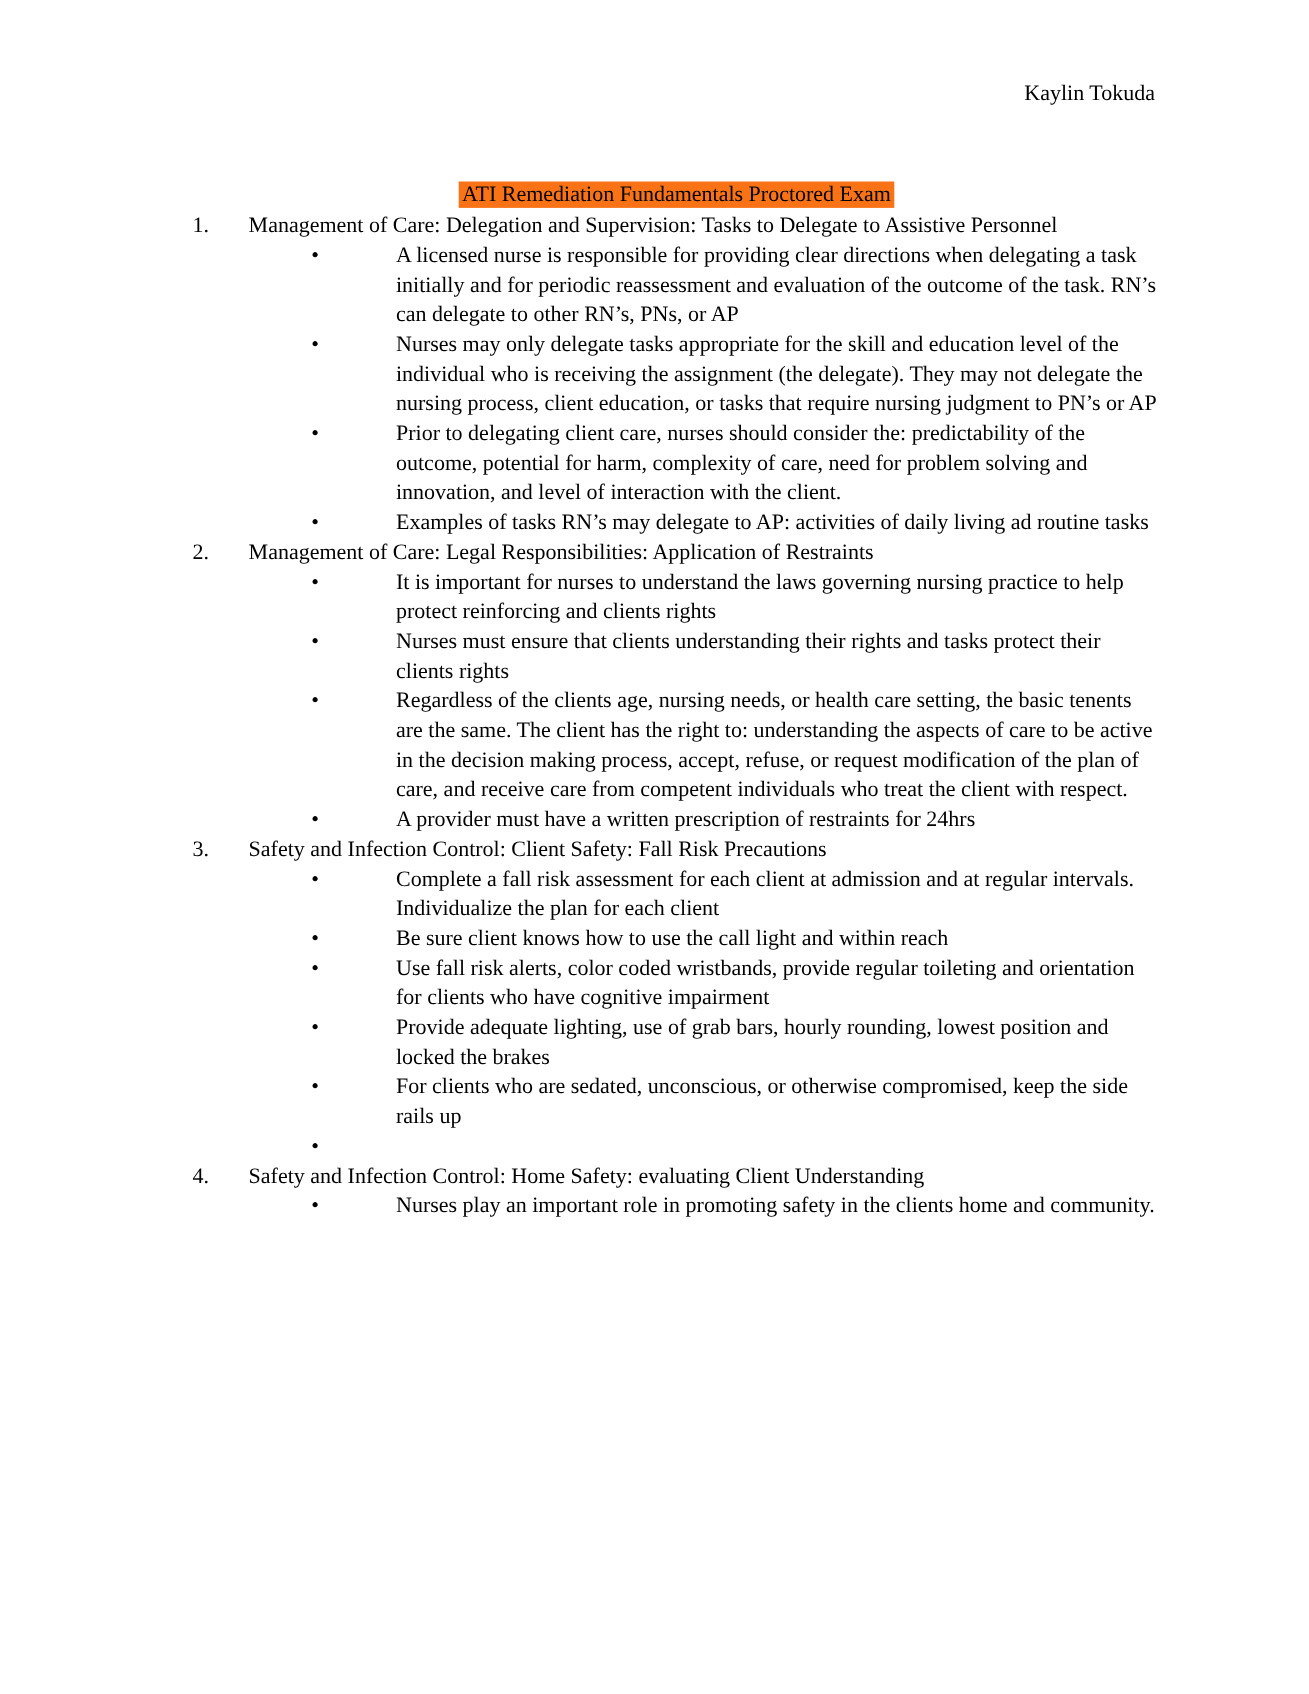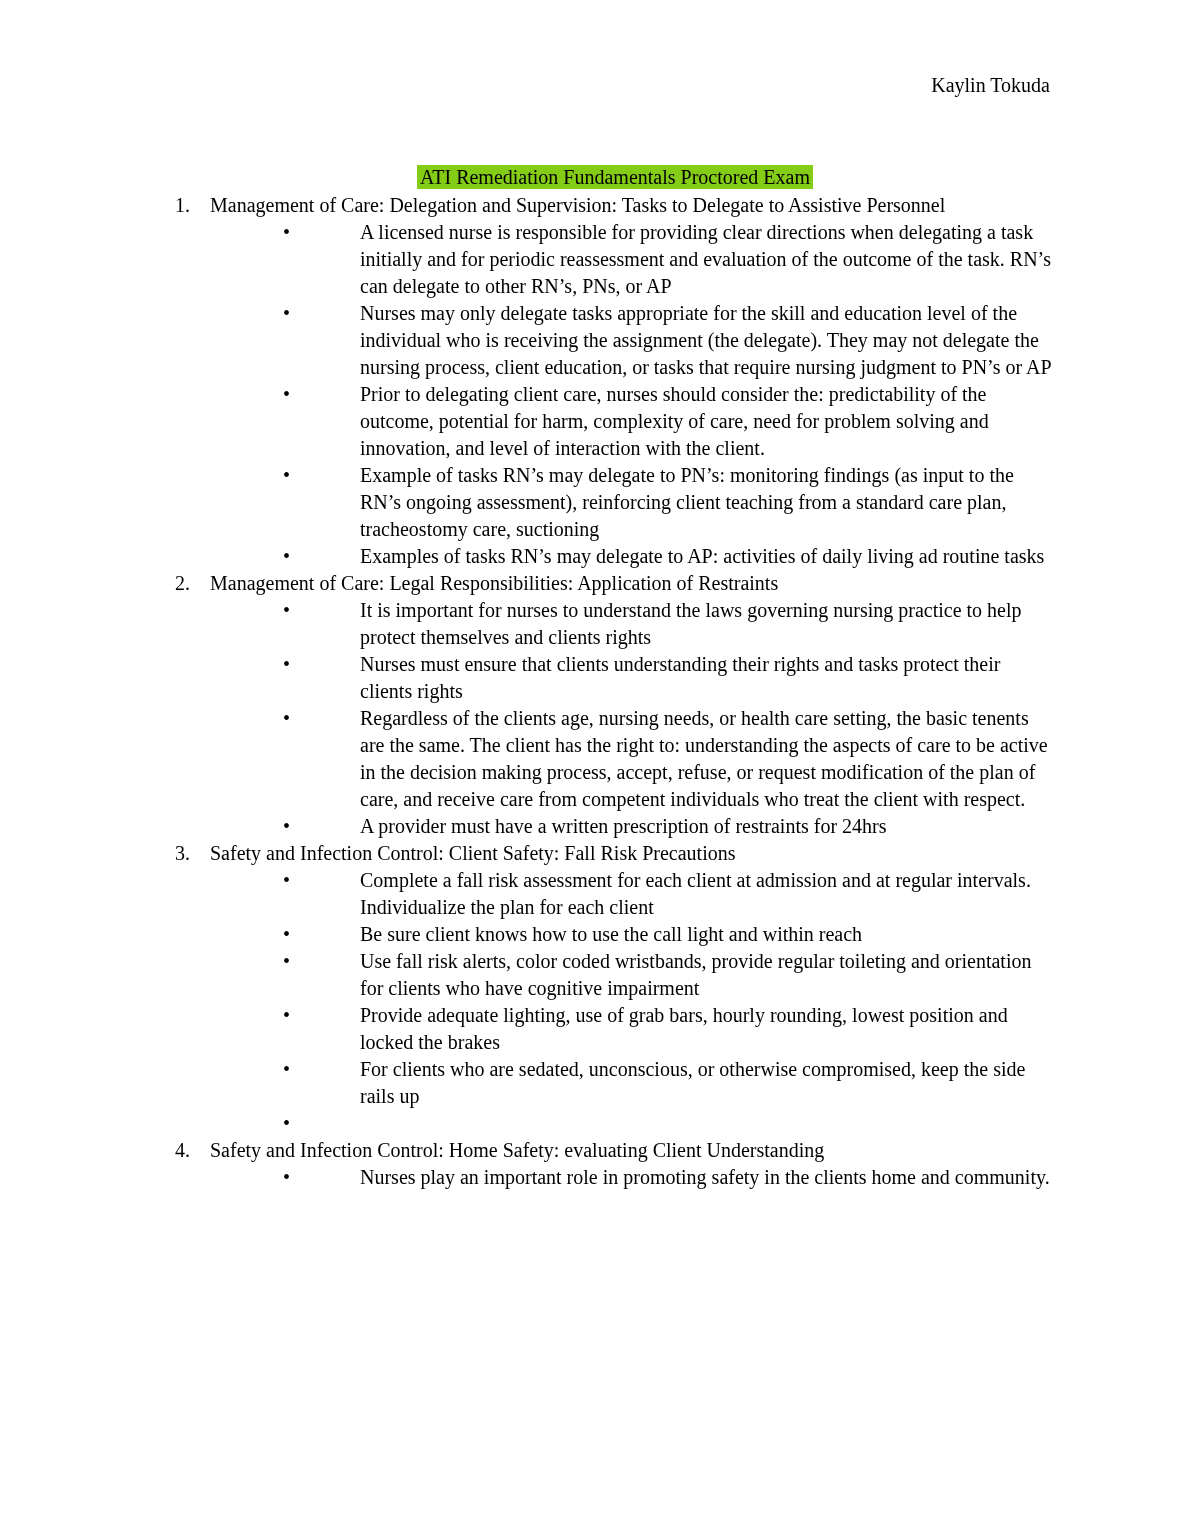--- a/index.html
+++ b/index.html
@@ -27,34 +27,35 @@
     left: 175px;
     width: 880px;
   }
   .doc-title {
     text-align: center;
     font-size: 20px;
     line-height: 27px;
     margin-bottom: 1px;
   }
   .doc-title .hl {
-    background: #84cc16;
+    background: #f97316;
     padding: 1px 3px;
   }
   .section-heading {
     display: flex;
     font-size: 20px;
     line-height: 27px;
   }
   .section-number {
     width: 35px;
     flex: none;
   }
   .section-title {
     flex: 1;
+    margin-left: 16px;
   }
   .bullet {
     display: flex;
     font-size: 20px;
     line-height: 27px;
   }
   .bullet-spacer {
     width: 108px;
     flex: none;
   }
@@ -99,38 +100,33 @@
         <span class="bullet-text">Nurses may only delegate tasks appropriate for the skill and education level of the individual who is receiving the assignment (the delegate). They may not delegate the nursing process, client education, or tasks that require nursing judgment to PN’s or AP</span>
       </div>
       <div class="bullet">
         <span class="bullet-spacer"></span>
         <span class="bullet-marker"></span>
         <span class="bullet-text">Prior to delegating client care, nurses should consider the: predictability of the outcome, potential for harm, complexity of care, need for problem solving and innovation, and level of interaction with the client.</span>
       </div>
       <div class="bullet">
         <span class="bullet-spacer"></span>
         <span class="bullet-marker"></span>
-        <span class="bullet-text">Example of tasks RN’s may delegate to  PN’s: monitoring findings (as input to the RN’s ongoing assessment), reinforcing client teaching from a standard care plan, tracheostomy care, suctioning</span>
-      </div>
-      <div class="bullet">
-        <span class="bullet-spacer"></span>
-        <span class="bullet-marker"></span>
         <span class="bullet-text">Examples of tasks RN’s may delegate to AP: activities of daily living ad routine tasks</span>
       </div>
     </div>
 
     <div class="section">
       <div class="section-heading">
         <span class="section-number">2.</span>
         <span class="section-title">Management of Care: Legal Responsibilities: Application of Restraints</span>
       </div>
       <div class="bullet">
         <span class="bullet-spacer"></span>
         <span class="bullet-marker"></span>
-        <span class="bullet-text">It is important for nurses to understand the laws governing nursing practice to help protect themselves and clients rights</span>
+        <span class="bullet-text">It is important for nurses to understand the laws governing nursing practice to help protect reinforcing and clients rights</span>
       </div>
       <div class="bullet">
         <span class="bullet-spacer"></span>
         <span class="bullet-marker"></span>
         <span class="bullet-text">Nurses must ensure that clients understanding their rights  and tasks protect their clients rights</span>
       </div>
       <div class="bullet">
         <span class="bullet-spacer"></span>
         <span class="bullet-marker"></span>
         <span class="bullet-text">Regardless of the clients age, nursing needs, or health care setting, the basic tenents are the same. The client has the right to: understanding the aspects of care to be active in the decision making process, accept, refuse, or request modification of the plan of care, and receive care from competent individuals who treat the client with respect.</span>

